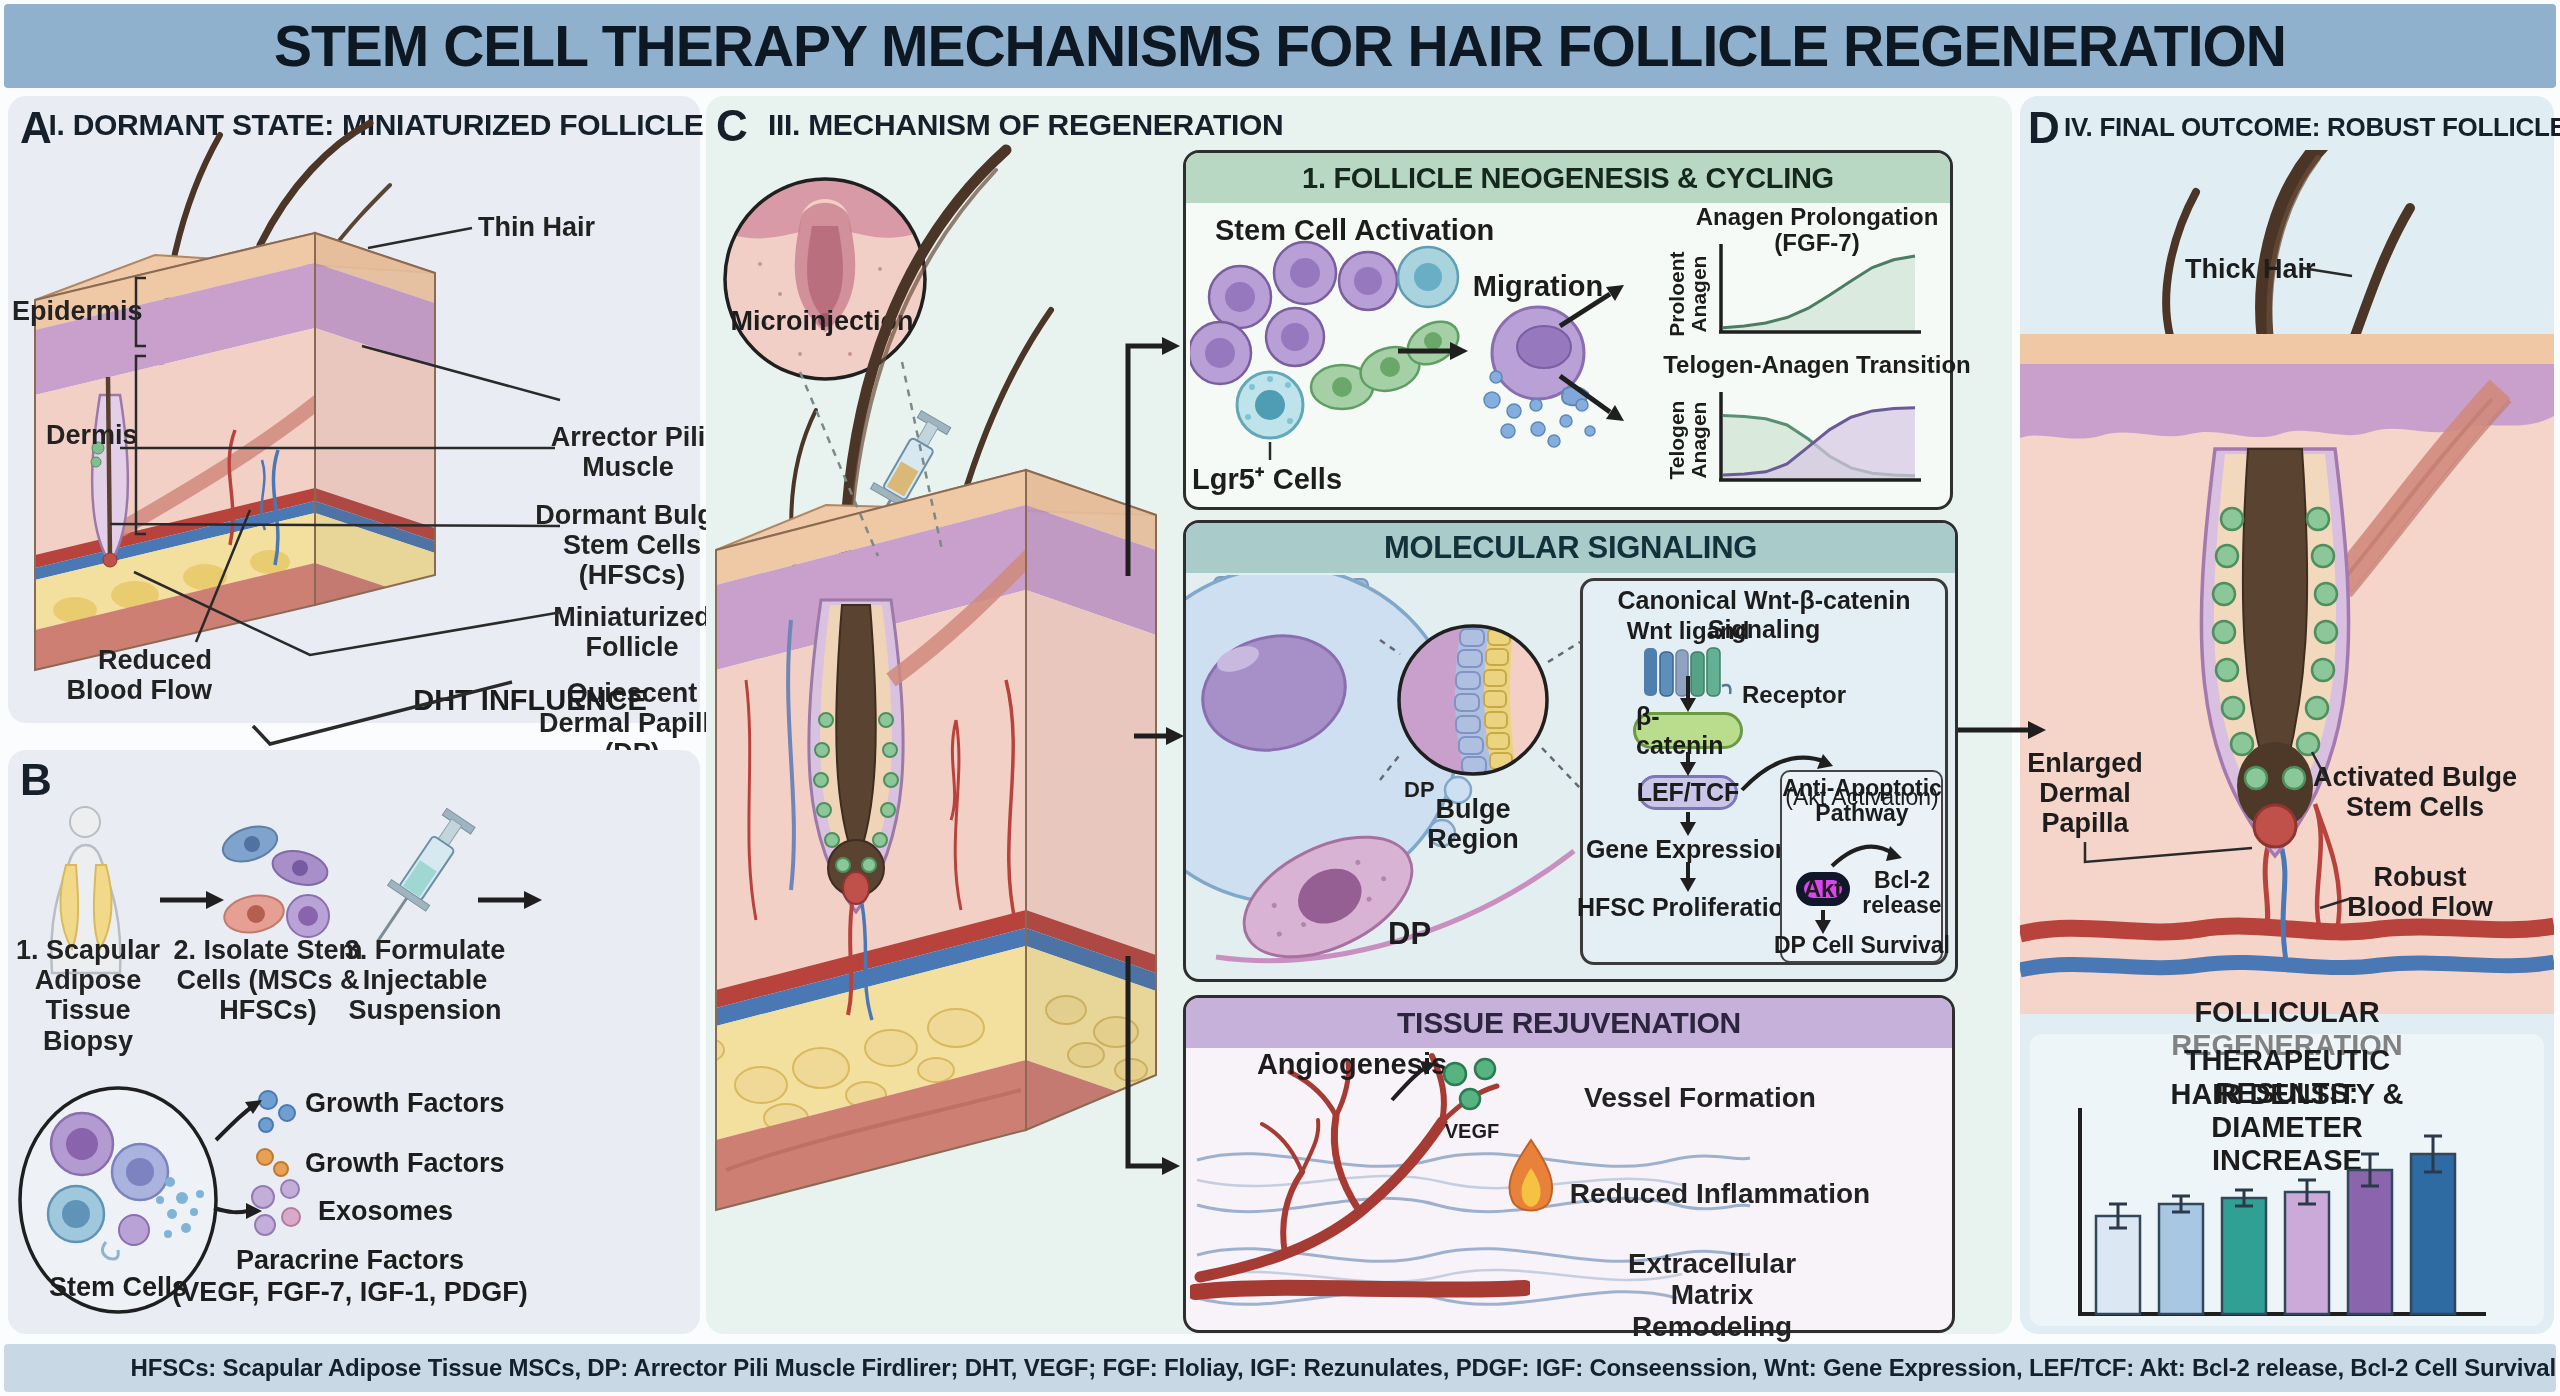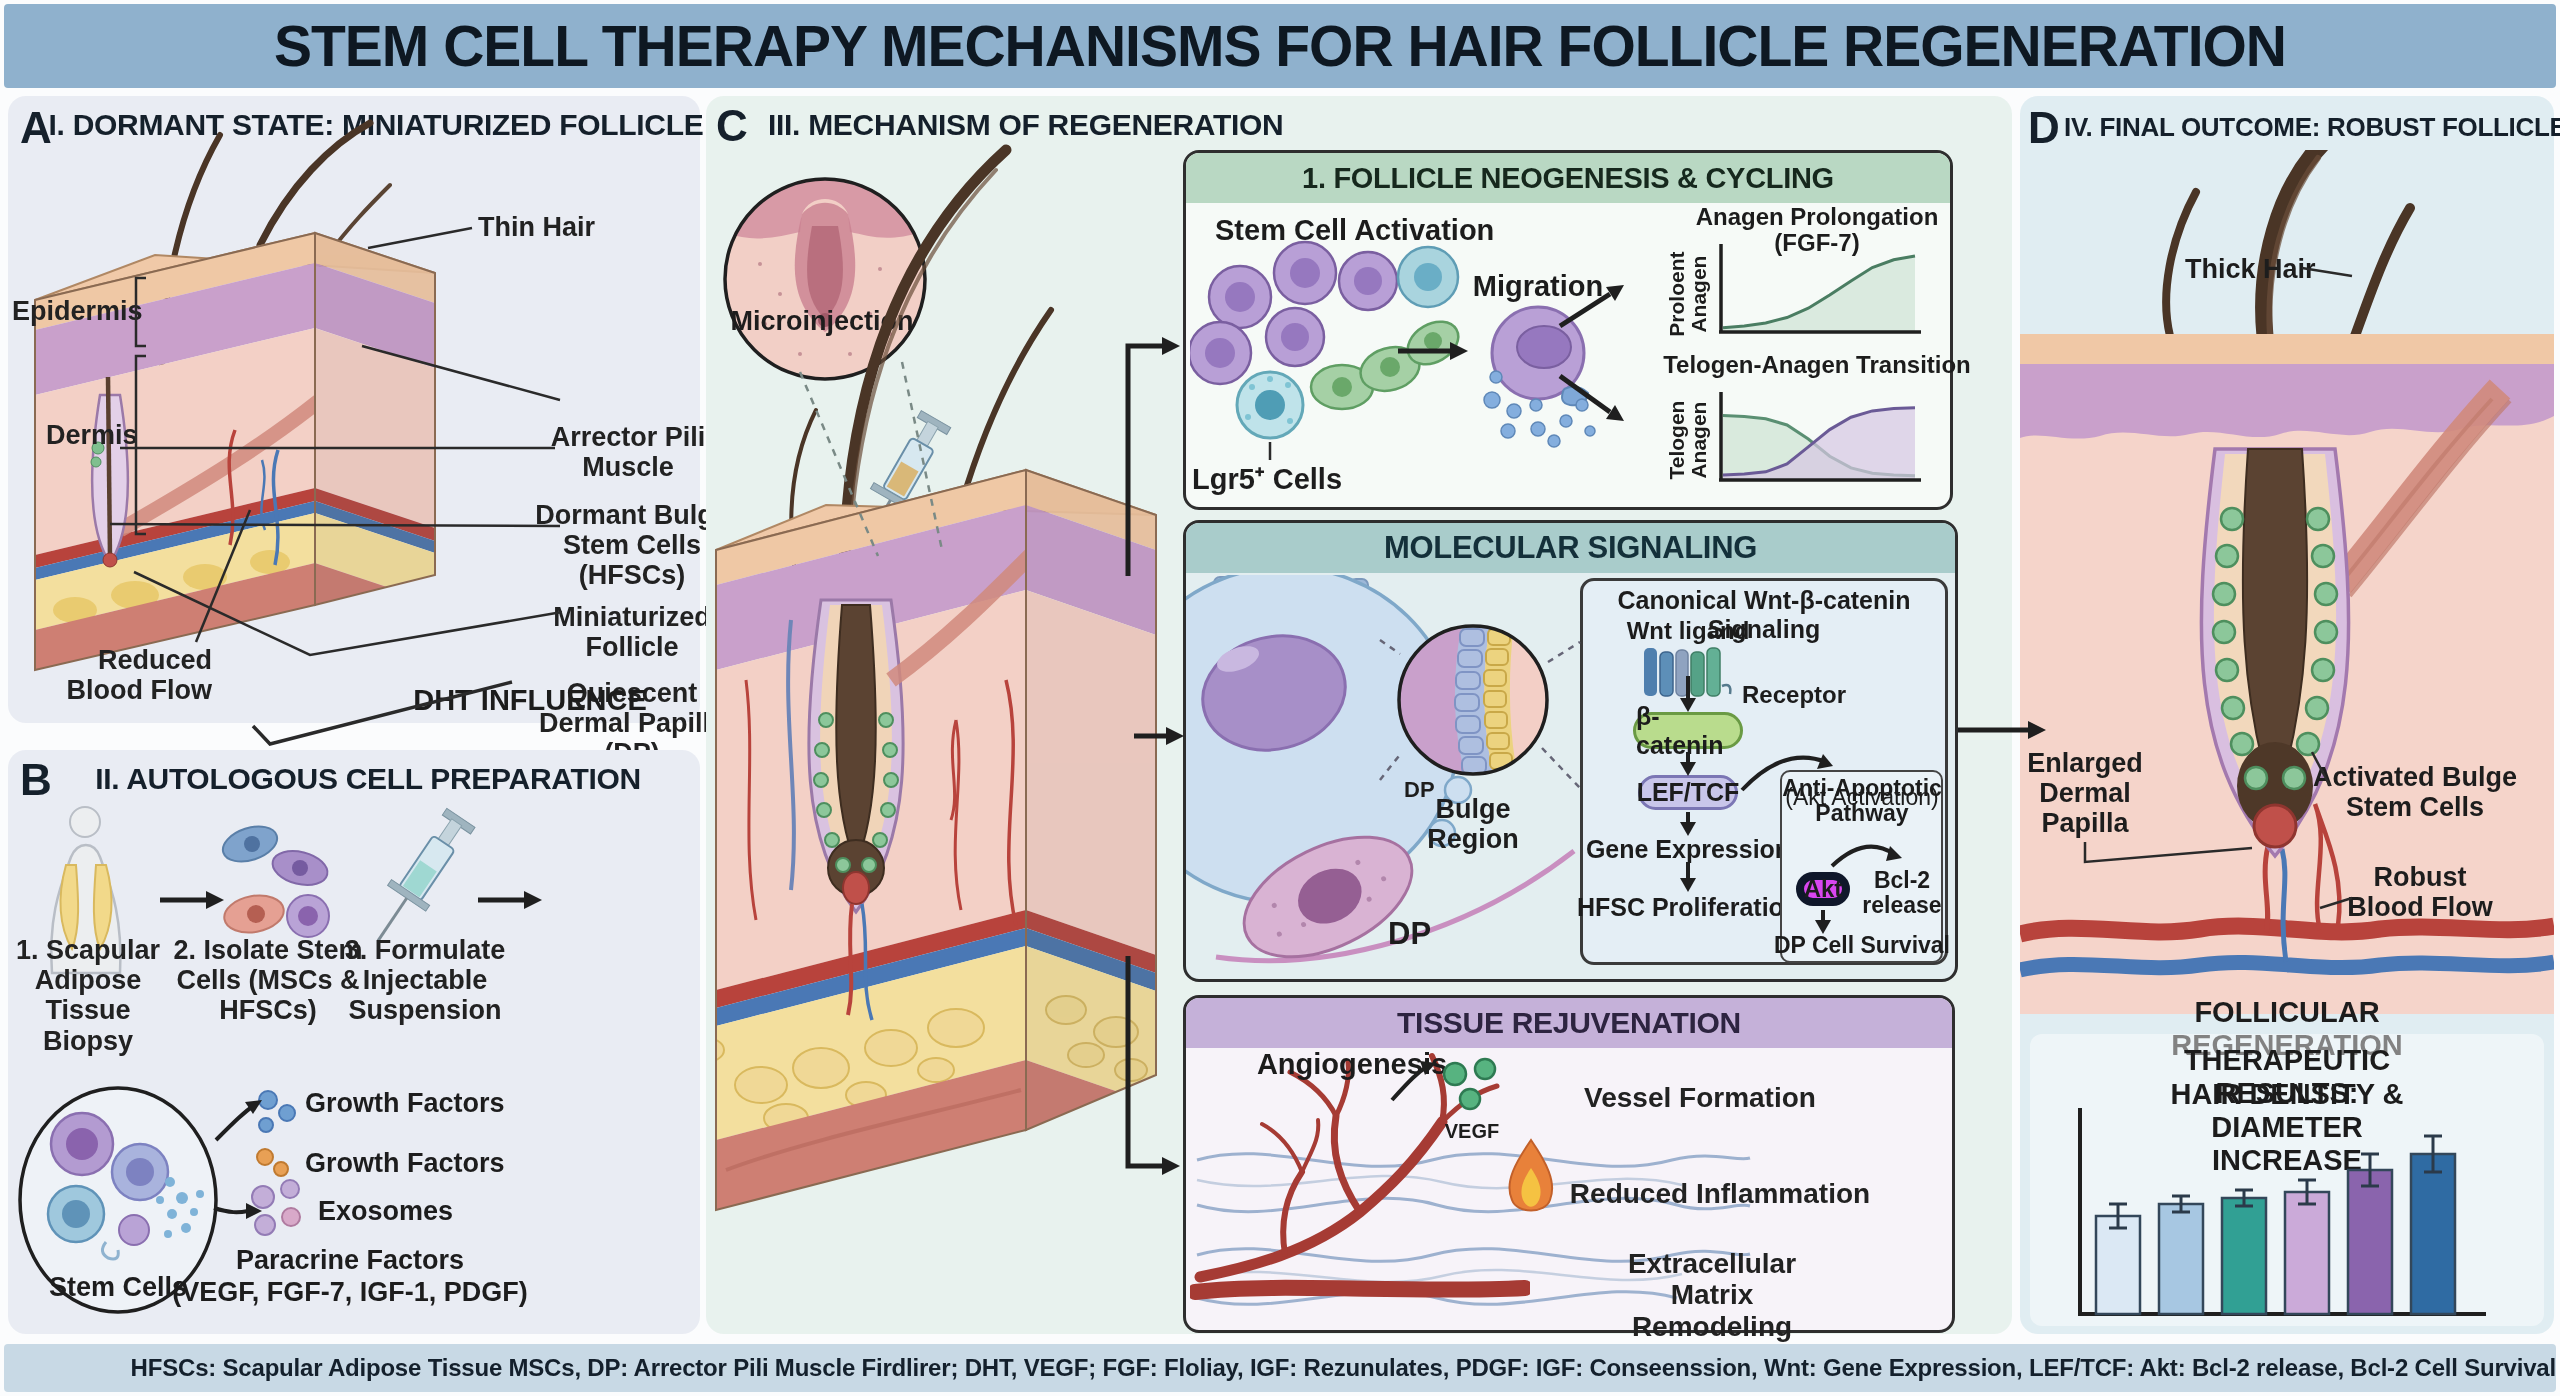--- a/index.html
+++ b/index.html
@@ -100,21 +100,20 @@
   <div class="abs lbl" style="left:46px;top:420px;">Dermis</div>
   <div class="abs lbl c" style="left:628px;top:422px;width:200px;">Arrector Pili Muscle</div>
   <div class="abs lbl c" style="left:632px;top:500px;width:200px;">Dormant Bulge Stem Cells (HFSCs)</div>
   <div class="abs lbl c" style="left:632px;top:602px;width:200px;">Miniaturized Follicle</div>
   <div class="abs lbl c" style="left:632px;top:678px;width:220px;">Quiescent Dermal Papilla (DP)</div>
   <div class="abs lbl c" style="left:122px;top:645px;width:180px;text-align:right;">Reduced Blood Flow</div>
   <div class="abs big c" style="left:530px;top:684px;">DHT INFLUENCE</div>
 
   <div class="panel p-ab" style="left:8px;top:750px;width:692px;height:584px;">
     <div class="abs letter" style="left:12px;top:8px;">B</div>
-    <div class="abs hdr c" style="left:360px;top:14px;">II. AUTOLOGOUS CELL PREPARATION</div>
   </div>
 
   <svg class="abs" style="left:28px;top:805px;" width="118" height="172" viewBox="0 0 118 172">
     <circle cx="57" cy="17" r="15" fill="#eceef0" stroke="#b9bec6" stroke-width="2"></circle>
     <path d="M24,168 C20,110 33,80 43,52 C50,36 66,36 72,52 C82,80 95,110 92,168 Z" fill="#eceef0" stroke="#b9bec6" stroke-width="2.5"></path>
     <path d="M38,60 C29,92 31,122 44,144 C53,122 50,88 48,60 Z" fill="#f2d98a" stroke="#d9b95e" stroke-width="2"></path>
     <path d="M78,60 C87,92 85,122 72,144 C63,122 66,88 68,60 Z" fill="#f2d98a" stroke="#d9b95e" stroke-width="2"></path>
   </svg>
   <svg class="abs" style="left:212px;top:812px;" width="130" height="150" viewBox="0 0 130 150">
     <ellipse cx="38" cy="32" rx="28" ry="16" fill="#7fa3cc" stroke="#5a7fa8" stroke-width="2" transform="rotate(-18 38 32)"></ellipse>

